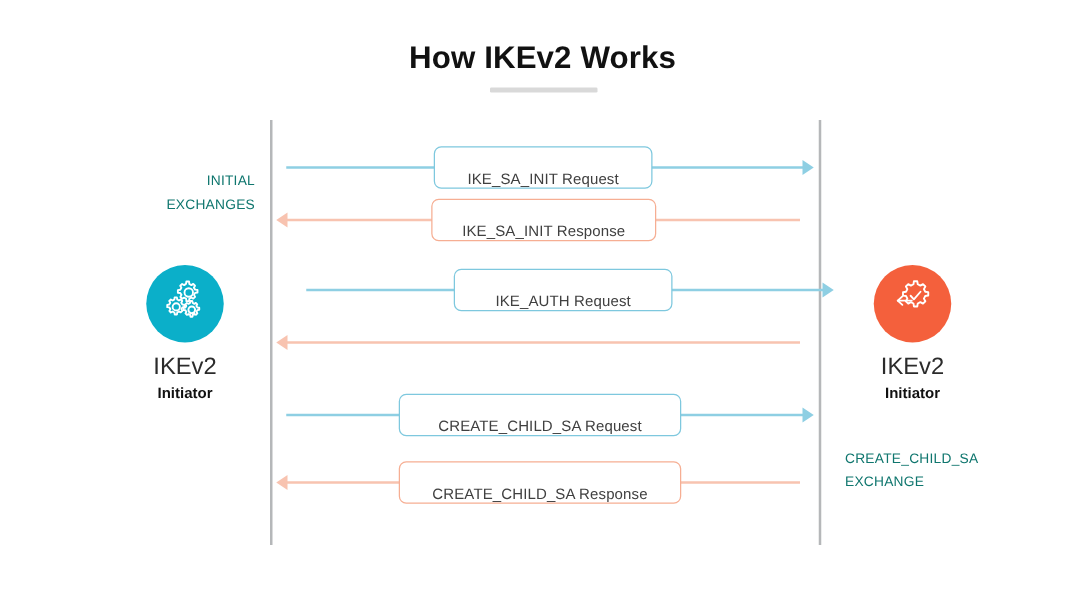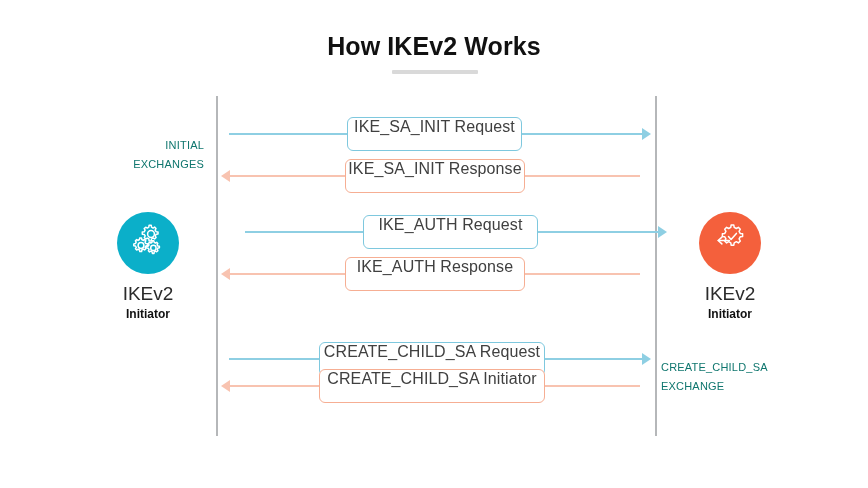--- a/index.html
+++ b/index.html
@@ -58,21 +58,21 @@
     letter-spacing: 0.2px;
     white-space: pre-line;
   }
   #label-initial-exchanges {
     left: 60px;
     top: 136px;
     width: 144px;
     text-align: right;
   }
   #label-create-child-exchange {
-    left: 661px;
+    left: 676px;
     top: 358px;
     width: 180px;
     text-align: left;
   }
 
   
   .actor {
     position: absolute;
     width: 160px;
     text-align: center;
@@ -131,23 +131,23 @@
   }
 
   .msg-box {
     position: absolute;
     top: 0;
     height: 34px;
     box-sizing: border-box;
     background: #ffffff;
     border-radius: 6px;
     display: flex;
-    align-items: flex-start;
+    align-items: flex-end;
     justify-content: center;
-    font-size: 16px;
+    font-size: 12px;
     color: #404040;
     letter-spacing: 0.1px;
     white-space: nowrap;
   }
   .msg-box.req { border: 1.4px solid #7ec8de; }
   .msg-box.res { border: 1.4px solid #f6ae93; }
 </style>
 </head>
 <body>
 
@@ -217,31 +217,28 @@
     <div class="msg-row" style="left: 16px; top: 215px; width: 868px;">
       <div class="msg-line req" style="left: 229px; width: 414px;"></div>
       <div class="arrowhead right" style="left: 642px;"></div>
       <div class="msg-box req" style="left: 347px; width: 175px;">
         <span>IKE_AUTH Request</span>
       </div>
     </div>
     <div class="msg-row" style="left: 0px; top: 257px; width: 868px;">
       <div class="msg-line res" style="left: 229px; width: 411px;"></div>
       <div class="arrowhead left" style="left: 221px;"></div>
-      <div class="msg-box res" style="left: 345px; width: 180px;">
-        <span>IKE_AUTH Response</span>
-      </div>
-    </div>
-    <div class="msg-row" style="left: 0px; top: 342px; width: 760px;">
+    </div>
+    <div class="msg-row" style="left: 0px; top: 315px; width: 760px;">
       <div class="msg-line req" style="left: 229px; width: 414px;"></div>
       <div class="arrowhead right" style="left: 642px;"></div>
       <div class="msg-box req" style="left: 319px; width: 226px;">
         <span>CREATE_CHILD_SA Request</span>
       </div>
     </div>
     <div class="msg-row" style="left: 0px; top: 369px; width: 868px;">
       <div class="msg-line res" style="left: 229px; width: 411px;"></div>
       <div class="arrowhead left" style="left: 221px;"></div>
       <div class="msg-box res" style="left: 319px; width: 226px;">
-        <span>CREATE_CHILD_SA Initiator</span>
+        <span>CREATE_CHILD_SA Response</span>
       </div>
     </div>
   </div>
 
 </body></html>

